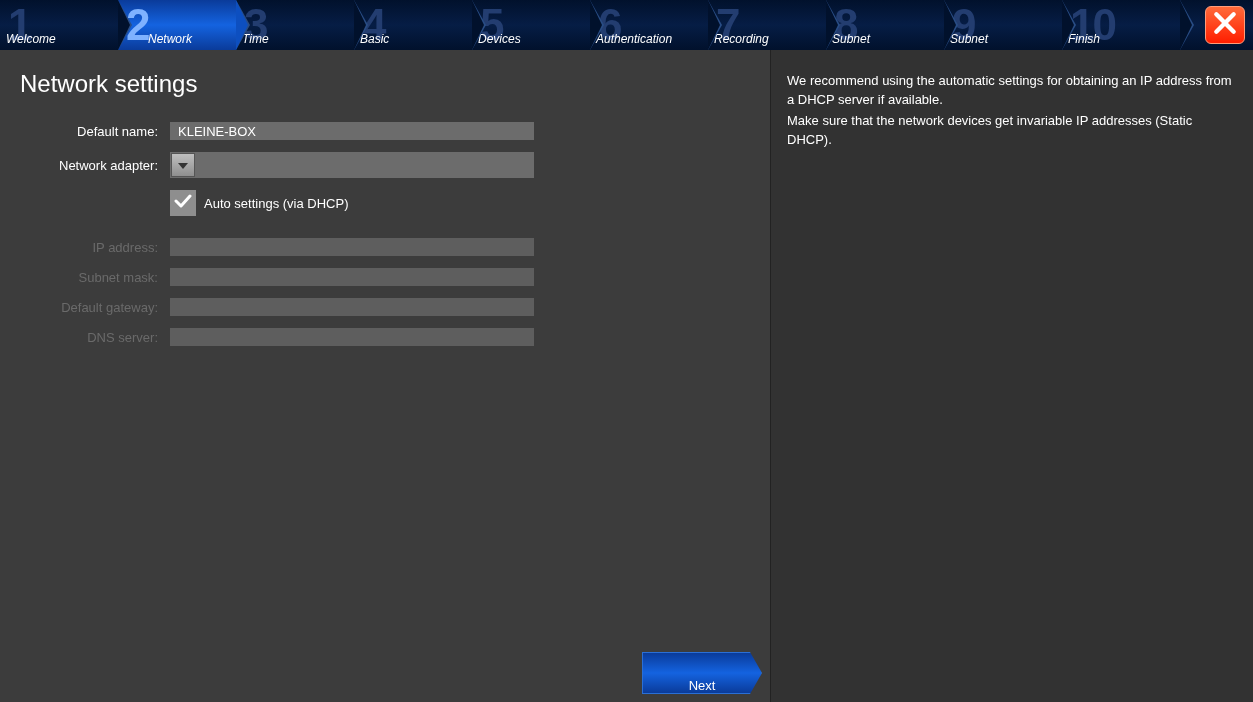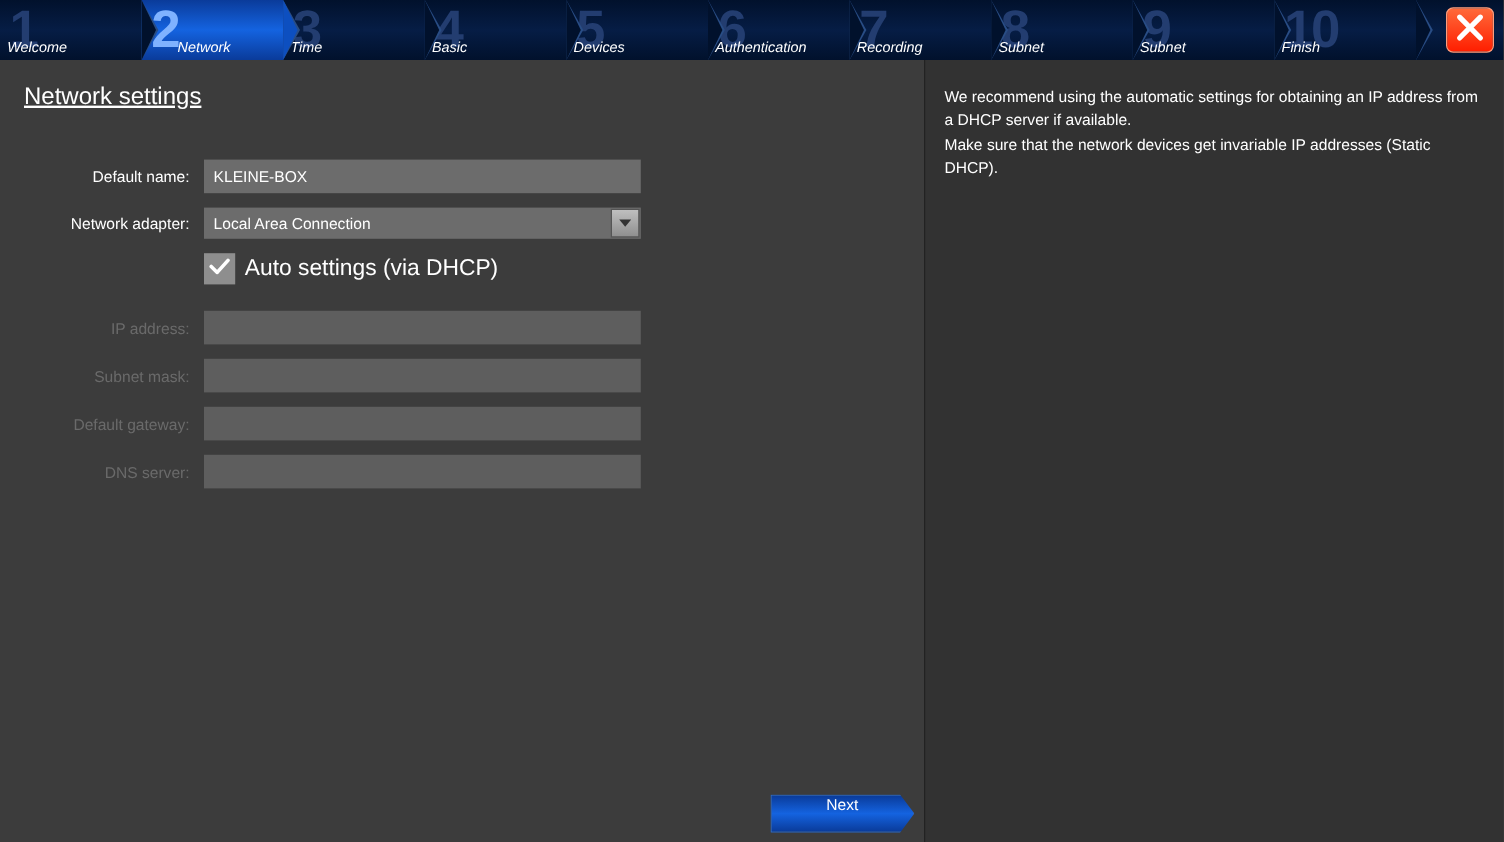--- a/index.html
+++ b/index.html
@@ -105,40 +105,39 @@
   .right {
     flex: 1;
     background: #323232;
     border-left: 1px solid #222;
     padding: 22px 16px 0 16px;
     font-size: 13px;
     line-height: 1.45;
   }
   .right p { margin-bottom: 18px; }
   h1.page-title {
-    font-size: 20px;
+    font-size: 24px;
     font-weight: normal;
-    margin-bottom: 40px;
-    text-decoration: underline;
+    margin-bottom: 24px;
   }
   .form-row {
     display: flex;
     align-items: center;
     margin-bottom: 12px;
   }
   .form-label {
     width: 150px;
     text-align: right;
     font-size: 13px;
     padding-right: 12px;
   }
   .form-label.dim { color: #6a6a6a; }
   .form-input {
     width: 364px;
-    height: 28px;
+    height: 18px;
     background: #6c6c6c;
     border: none;
     color: #fff;
     padding: 0 8px;
     font-size: 13px;
   }
   .form-input.dim { background: #5e5e5e; color: #888; }
   .form-select-wrap {
     position: relative;
     width: 364px;
@@ -167,33 +166,33 @@
   .chk {
     width: 26px; height: 26px;
     background: #8e8e8e;
     display: flex;
     align-items: center;
     justify-content: center;
     cursor: pointer;
     margin-right: 8px;
   }
   .chk svg { width: 18px; height: 14px; }
-  .chk-label { font-size: 19px; }
+  .chk-label { font-size: 13px; }
   .checkbox-row { display:flex; align-items:center; margin-left:150px; margin-top:6px; margin-bottom:22px; }
   
   .next-btn {
     position: absolute;
     right: 8px;
     bottom: 8px;
     width: 120px;
-    height: 32px;
+    height: 42px;
     background: linear-gradient(to bottom, #0a3b9a 0%, #1463e0 50%, #0a3b9a 100%);
     border: 1px solid #2a6fd6;
     display: flex;
-    align-items: flex-start;
+    align-items: flex-end;
     justify-content: center;
     font-size: 13px;
     cursor: pointer;
     clip-path: polygon(0 0, 90% 0, 100% 50%, 90% 100%, 0 100%);
   }
 </style>
 </head>
 <body>
 
 <div class="stepbar">
@@ -252,21 +251,20 @@
     <h1 class="page-title">Network settings</h1>
 
     <div class="form-row">
       <div class="form-label">Default name:</div>
       <input class="form-input" value="KLEINE-BOX" style="">
     </div>
 
     <div class="form-row">
       <div class="form-label">Network adapter:</div>
       <div class="form-select-wrap">
-        <div class="sel-text">Local Area Connection</div>
         <div class="sel-btn">
           <span>
             <svg viewBox="0 0 12 8">
                 <path d="M1 1 L6 7 L11 1 Z" fill="#333"></path>
               </svg>
           </span>
         </div>
       </div>
     </div>
 

